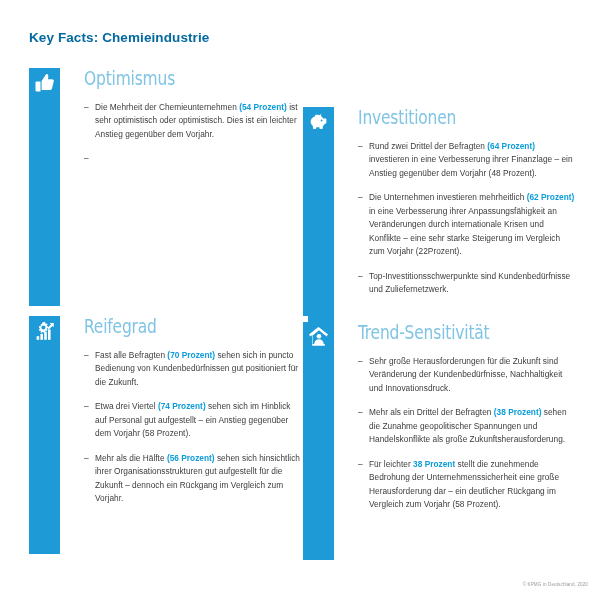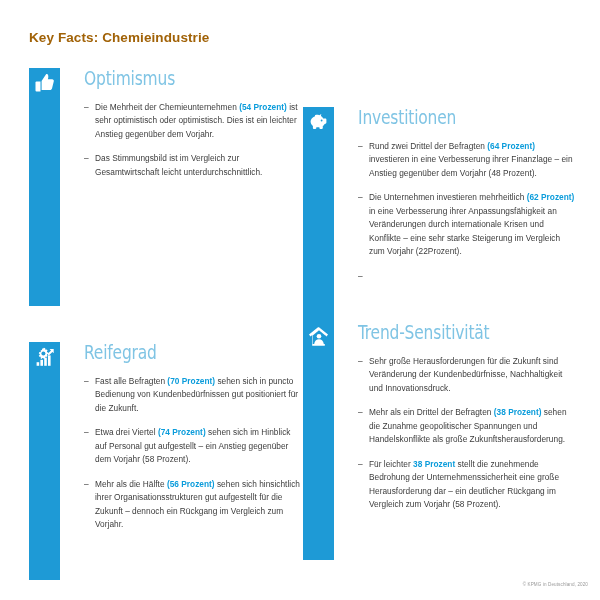--- a/index.html
+++ b/index.html
@@ -19,21 +19,21 @@
     width: 600px;
     height: 600px;
     background: #ffffff;
   }
   .page-title {
     position: absolute;
     left: 29px;
     top: 30px;
     font-size: 13.5px;
     font-weight: bold;
-    color: #a16207;
+    color: #0369a1;
     letter-spacing: 0.1px;
   }
   .panel {
     position: absolute;
     width: 272px;
     background: #ffffff;
     padding-left: 7px;
   }
   .panel-bar {
     position: absolute;
@@ -114,43 +114,43 @@
     <div class="panel-bar">
       <svg class="panel-icon" viewBox="0 0 26 26">
         <path fill="#ffffff" d="M4.5 11.5h4v10h-4a1 1 0 0 1-1-1v-8a1 1 0 0 1 1-1z"></path>
         <path fill="#ffffff" d="M9.6 11.1l4.3-6.6c.5-.8 1.8-.6 2.1.3.5 1.5.4 3-.2 4.5h4.4c1.1 0 1.9 1 1.6 2l-1.8 7.2c-.2.9-1 1.5-1.9 1.5H9.6z"></path>
       </svg>
     </div>
     <div class="panel-body">
       <div class="panel-heading">Optimismus</div>
       <ul class="bullets">
           <li class="bullet"><span class="dash">–</span><span>Die Mehrheit der Chemieunternehmen </span><span class="hl">(54 Prozent)</span><span> ist sehr optimistisch oder optimistisch. Dies ist ein leichter Anstieg gegenüber dem Vorjahr.</span></li>
-          <li class="bullet"><span class="dash">–</span><span>Das Stimmungsbild ist im Vergleich zur Gesamtwirtschaft leicht unterdurchschnittlich.</span></li>
+          <li class="bullet"><span class="dash">–</span></li>
         </ul>
     </div>
   </div>
 
   <div class="panel" style="left:303px; top:68px; height:238px;margin-top:39px;">
     <div class="panel-bar">
       <svg class="panel-icon" viewBox="0 0 26 26">
         <path fill="#ffffff" d="M9 6.2c1.3-.5 2.9-.5 4.2 0l2.1-1.3-.4 2.2c1 .6 1.8 1.4 2.3 2.4h2.1c.6 0 1.1.5 1.1 1.1v3c0 .5-.4 1-.9 1.1l-.9.2c-.4.8-1 1.6-1.8 2.2v2c0 .5-.4.9-.9.9h-1.6c-.5 0-.9-.4-.9-.9v-.9c-1 .2-2.1.2-3.1 0v.9c0 .5-.4.9-.9.9H7.8c-.5 0-.9-.4-.9-.9v-2.1c-1.4-1.1-2.3-2.7-2.3-4.4 0-2.4 1.7-4.5 4.4-5.4z"></path>
         <circle fill="#1e9ad6" cx="15.6" cy="11.5" r="0.9"></circle>
       </svg>
     </div>
     <div class="panel-body">
       <div class="panel-heading">Investitionen</div>
       <ul class="bullets">
           <li class="bullet"><span class="dash">–</span><span>Rund zwei Drittel der Befragten </span><span class="hl">(64 Prozent)</span><span> investieren in eine Verbesserung ihrer Finanzlage – ein Anstieg gegenüber dem Vorjahr (48 Prozent).</span></li>
           <li class="bullet"><span class="dash">–</span><span>Die Unternehmen investieren mehrheitlich </span><span class="hl">(62 Prozent)</span><span> in eine Verbesserung ihrer Anpassungsfähigkeit an Veränderungen durch internationale Krisen und Konflikte – eine sehr starke Steigerung im Vergleich zum Vorjahr (22Prozent).</span></li>
-          <li class="bullet"><span class="dash">–</span></li>
+          <li class="bullet"><span class="dash">–</span><span>Top-Investitionsschwerpunkte sind Kundenbedürfnisse und Zuliefernetzwerk.</span></li>
         </ul>
     </div>
   </div>
 
-  <div class="panel" style="left:29px; top:342px; height:238px;">
+  <div class="panel" style="left:29px; top:316px; height:238px;">
     <div class="panel-bar">
       <svg class="panel-icon" viewBox="0 0 26 26">
         <path fill="#ffffff" d="M10.3 4.4l.9.2.7-.9 1.4.6-.2.9.8.6.9-.4.8 1.2-.7.7.3 1 1 .1v1.5l-1 .2-.3 1 .7.6-.8 1.3-.9-.4-.8.6.2 1-1.4.5-.7-.8-.9.1-.5.9-1.3-.7.3-.9-.6-.7-1 .2-.4-1.4.9-.5v-.9l-.9-.5.5-1.4 1 .1.6-.7-.3-.9 1.3-.7z"></path>
         <circle fill="#1e9ad6" cx="11.4" cy="9.6" r="2"></circle>
         <path fill="#ffffff" d="M17.6 5.1h4.1v4.1l-1.3-1.3-3.6 3.6-1.4-1.4 3.6-3.6z"></path>
         <rect fill="#ffffff" x="4.6" y="18.2" width="2.6" height="3.6"></rect>
         <rect fill="#ffffff" x="8.4" y="15.8" width="2.6" height="6"></rect>
         <rect fill="#ffffff" x="12.2" y="13.6" width="2.6" height="8.2"></rect>
         <rect fill="#ffffff" x="16" y="11.4" width="2.6" height="10.4"></rect>
       </svg>

